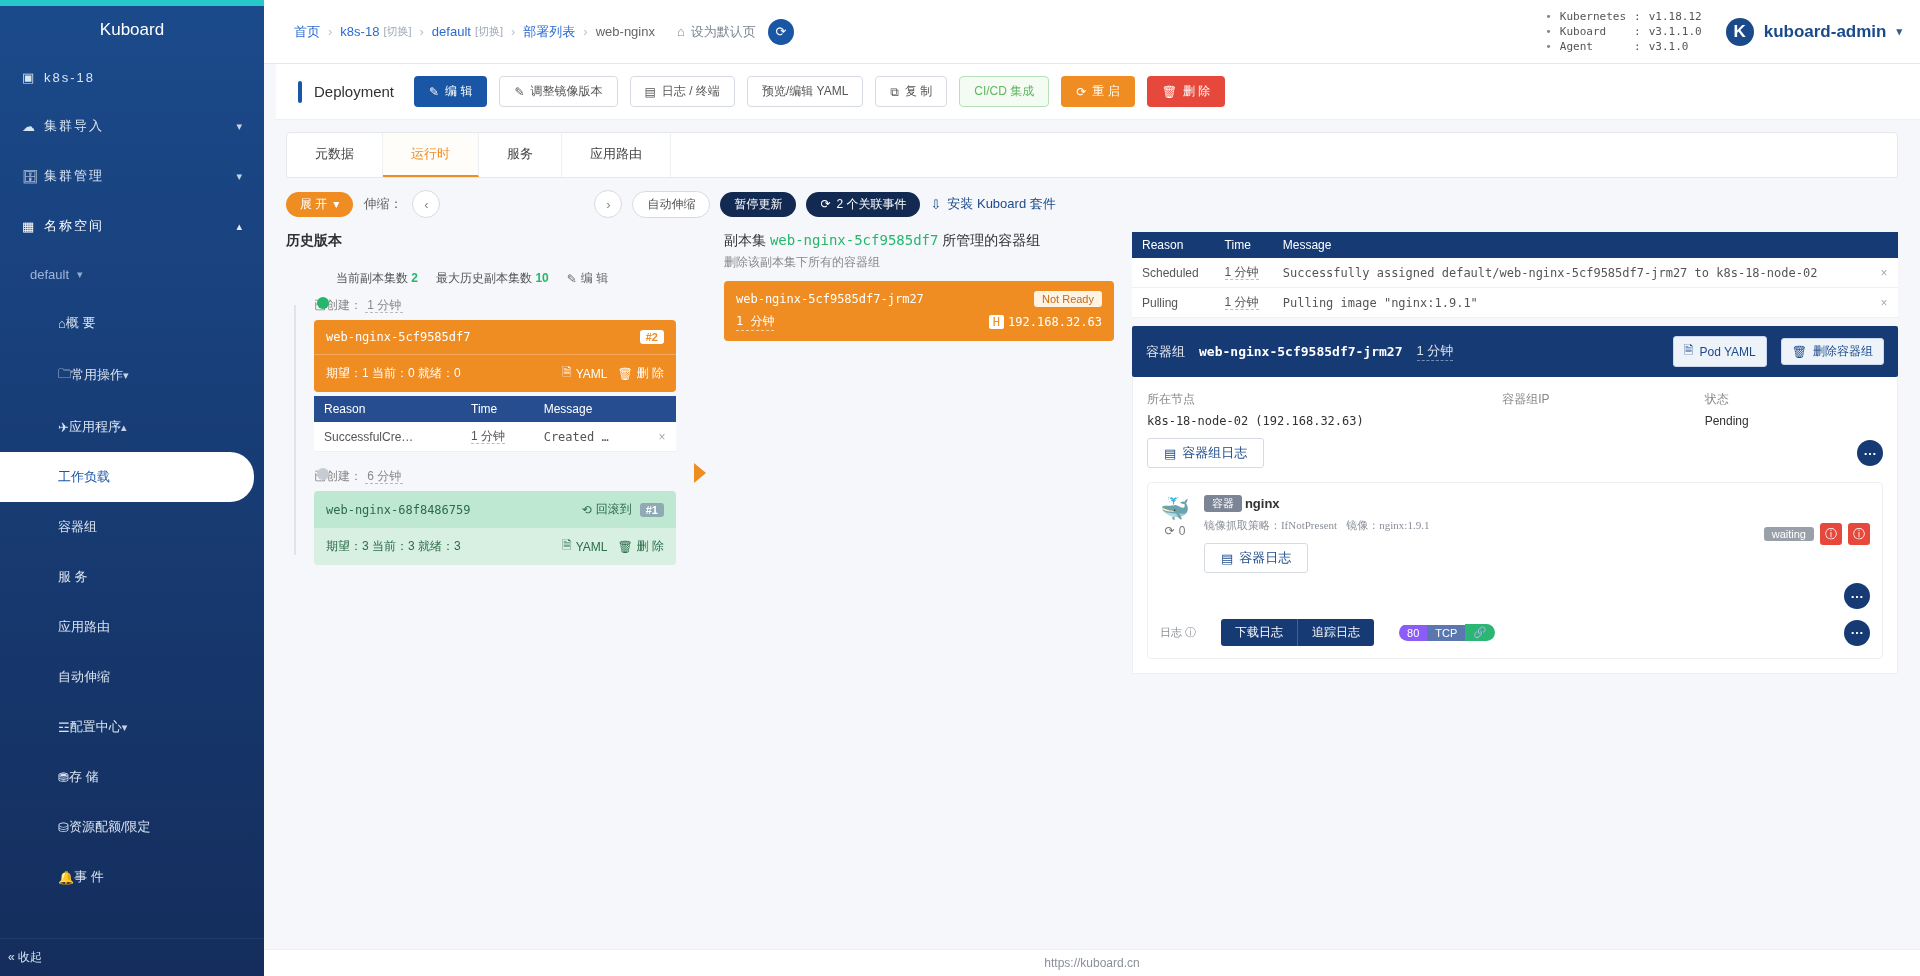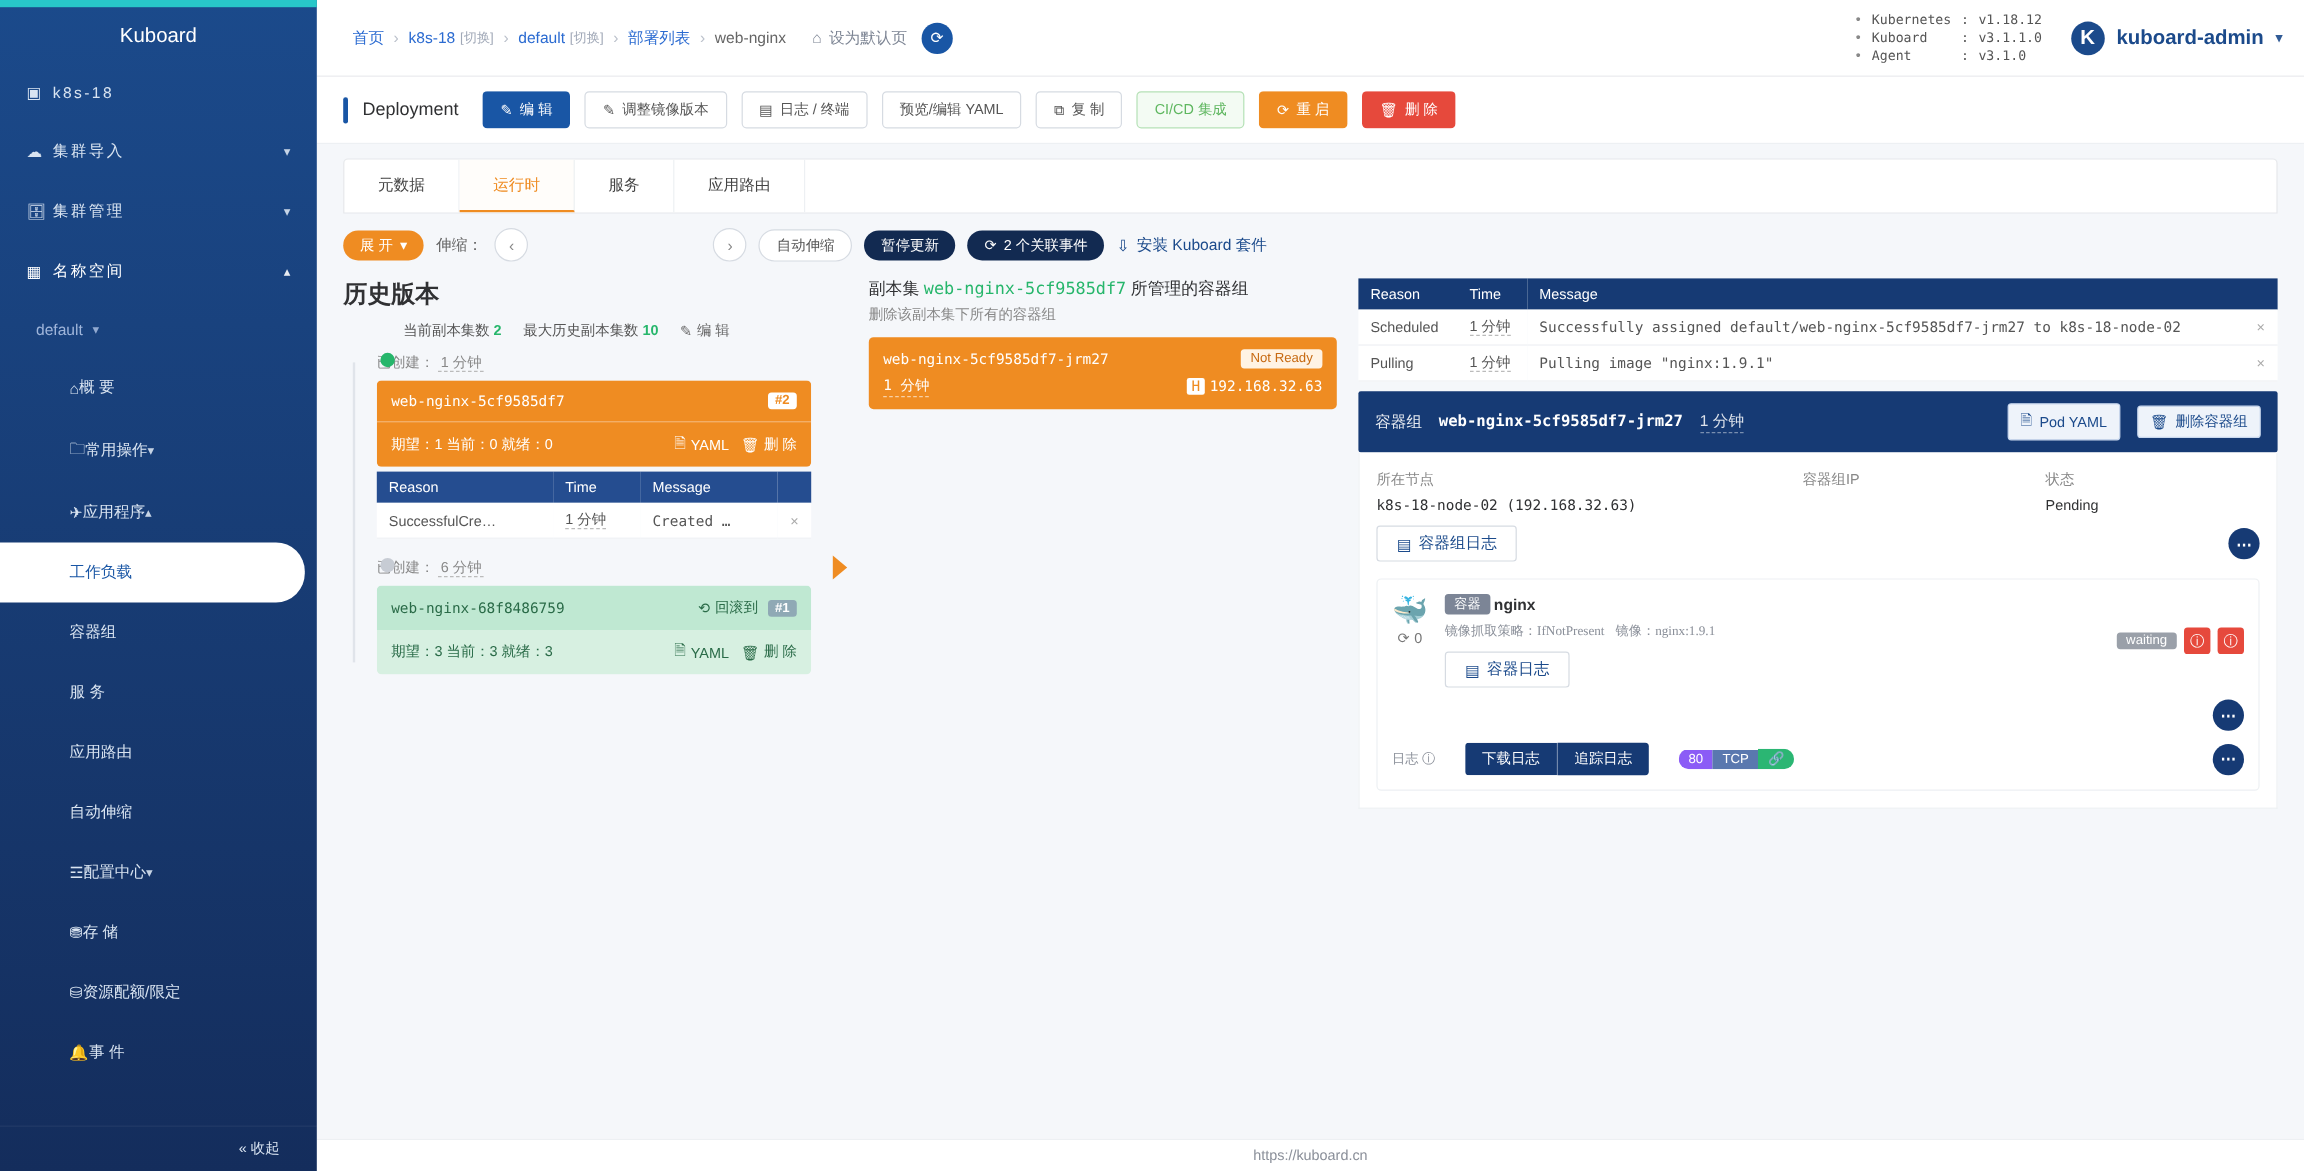--- a/index.html
+++ b/index.html
@@ -10,37 +10,37 @@
   .brand { padding:14px 0; font-size:17px; text-align:center;}
   .menu { flex:1; overflow:auto;}
   .menu-item, .menu-sub { display:flex; align-items:center; padding:16px 22px; color:#d9e4f1; cursor:pointer;}
   .menu-item .mi-icon { width:22px; display:inline-flex; align-items:center;}
   .menu-item .lbl { flex:1; letter-spacing:2px;}
   .chev { font-size:11px; opacity:.9;}
   .menu-sub { padding-left:58px;}
   .menu-item.tiny { padding-left:30px; color:#9fb5da;}
   .menu-item.active-parent { color:#fff;}
   .menu-sub.active { background:#fff; color:#1956a5; border-top-right-radius:24px; border-bottom-right-radius:24px; margin-right:10px;}
-  .sidebar-footer { padding:10px 31px; text-align:right; font-size:12px; color:#d9e4f1; cursor:pointer; border-top:1px solid rgba(255,255,255,.06);}
+  .sidebar-footer { padding:10px 8px; text-align:left; font-size:12px; color:#d9e4f1; cursor:pointer; border-top:1px solid rgba(255,255,255,.06);}
   .main { flex:1; display:flex; flex-direction:column; min-width:0;}
   .header { display:flex; align-items:center; padding:10px 18px 10px 30px; border-bottom:1px solid #e6e8eb; background:#fff;}
   .crumbs { display:flex; align-items:center; gap:8px; flex-wrap:wrap; font-size:13px;}
   .crumbs .lnk { color:#2b6bd1; cursor:pointer;}
   .crumbs .sep { color:#bbc1cb;}
   .crumbs .switch { color:#a0a8b7; font-size:11px; margin-left:-4px;}
   .crumbs .cur { color:#666;}
   .set-default { color:#7d8594; margin-left:14px; display:flex; align-items:center; gap:6px; cursor:pointer;}
   .round-btn { width:26px; height:26px; border-radius:50%; background:#1956a5; color:#fff; display:flex; align-items:center; justify-content:center; cursor:pointer; font-size:13px; margin-left:4px;}
   .header-right { margin-left:auto; display:flex; align-items:center; gap:24px;}
   .ver-grid { font-family:Menlo,Consolas,monospace; font-size:11px; color:#555; display:grid; grid-template-columns:auto auto auto auto; column-gap:8px; row-gap:2px;}
   .ver-grid .dot{color:#888;}
   .user { display:flex; align-items:center; gap:10px; color:#1b4a8b; font-size:17px; font-weight:600; cursor:pointer;}
   .user .klogo { width:28px; height:28px; border-radius:50%; background:#1b4a8b; color:#fff; display:flex; align-items:center; justify-content:center; font-size:17px; font-weight:700;}
   
-  .toolbar { display:flex; align-items:center; gap:12px; padding:12px 22px; border-bottom:1px solid #edf0f3; background:#fff;}
+  .toolbar { display:flex; align-items:center; gap:12px; padding:12px 22px; border-bottom:1px solid #edf0f3; background:#fff;margin-left:12px;}
   .toolbar .bar { width:4px; height:22px; background:#1956a5; border-radius:2px;}
   .toolbar .title { font-size:15px; font-weight:500; margin-right:8px;}
   .btn { display:inline-flex; align-items:center; gap:6px; padding:6px 14px; border-radius:4px; cursor:pointer; font-size:12px; border:1px solid transparent; white-space:nowrap;}
   .btn.primary { background:#1956a5; color:#fff;}
   .btn.plain { background:#fff; color:#555; border-color:#d6dbe2;}
   .btn.cicd { color:#5fb760; border-color:#b5e1b6; background:#f3fbf3;}
   .btn.warn { background:#ef8c22; color:#fff;}
   .btn.danger { background:#e6493c; color:#fff;}
 
   .content { flex:1; overflow:auto; padding:12px 22px 30px;}
@@ -57,21 +57,21 @@
   .scale-bar { display:flex; align-items:center;}
   .scale-bar .circ { width:28px; height:28px; border-radius:50%; border:1px solid #d6dbe2; display:flex; align-items:center; justify-content:center; color:#888; cursor:pointer; background:#fff;}
   .scale-bar .mid { width:160px; height:24px; background:#26b66b; color:#fff; text-align:center; line-height:24px; font-size:12px; margin:0 -3px; border-radius:3px; position:relative; z-index:-1;}
   .install-link { color:#1b4a8b; cursor:pointer; display:inline-flex; gap:6px; align-items:center;}
 
   .grid { display:flex; gap:18px; align-items:flex-start;}
   .col-hist { width:390px;}
   .col-rs { width:390px;}
   .col-pod { flex:1; min-width:0;}
 
-  .sec-title { font-size:20px; font-weight:600; margin-bottom:8px;}
+  .sec-title { font-size:14px; font-weight:600; margin-bottom:20px;}
   .replica-meta { display:flex; gap:18px; font-size:12px; color:#555; margin-bottom:10px; align-items:center; padding-left:50px;}
   .replica-meta .g{ color:#26b66b; font-weight:600;}
   .edit-link{ color:#666; cursor:pointer; display:inline-flex; gap:4px; align-items:center;}
 
   .timeline { position:relative; padding-left:28px;}
   .timeline:before { content:""; position:absolute; left:8px; top:8px; bottom:10px; width:2px; background:#e0e4ea;}
   .tl-node { position:absolute; left:3px; width:12px; height:12px; border-radius:50%; background:#26b66b;}
   .tl-node.grey{ background:#c7ccd4;}
   .tl-block { margin-bottom:16px; position:relative;}
   .created-line{ font-size:12px; color:#888; margin-bottom:6px;}

